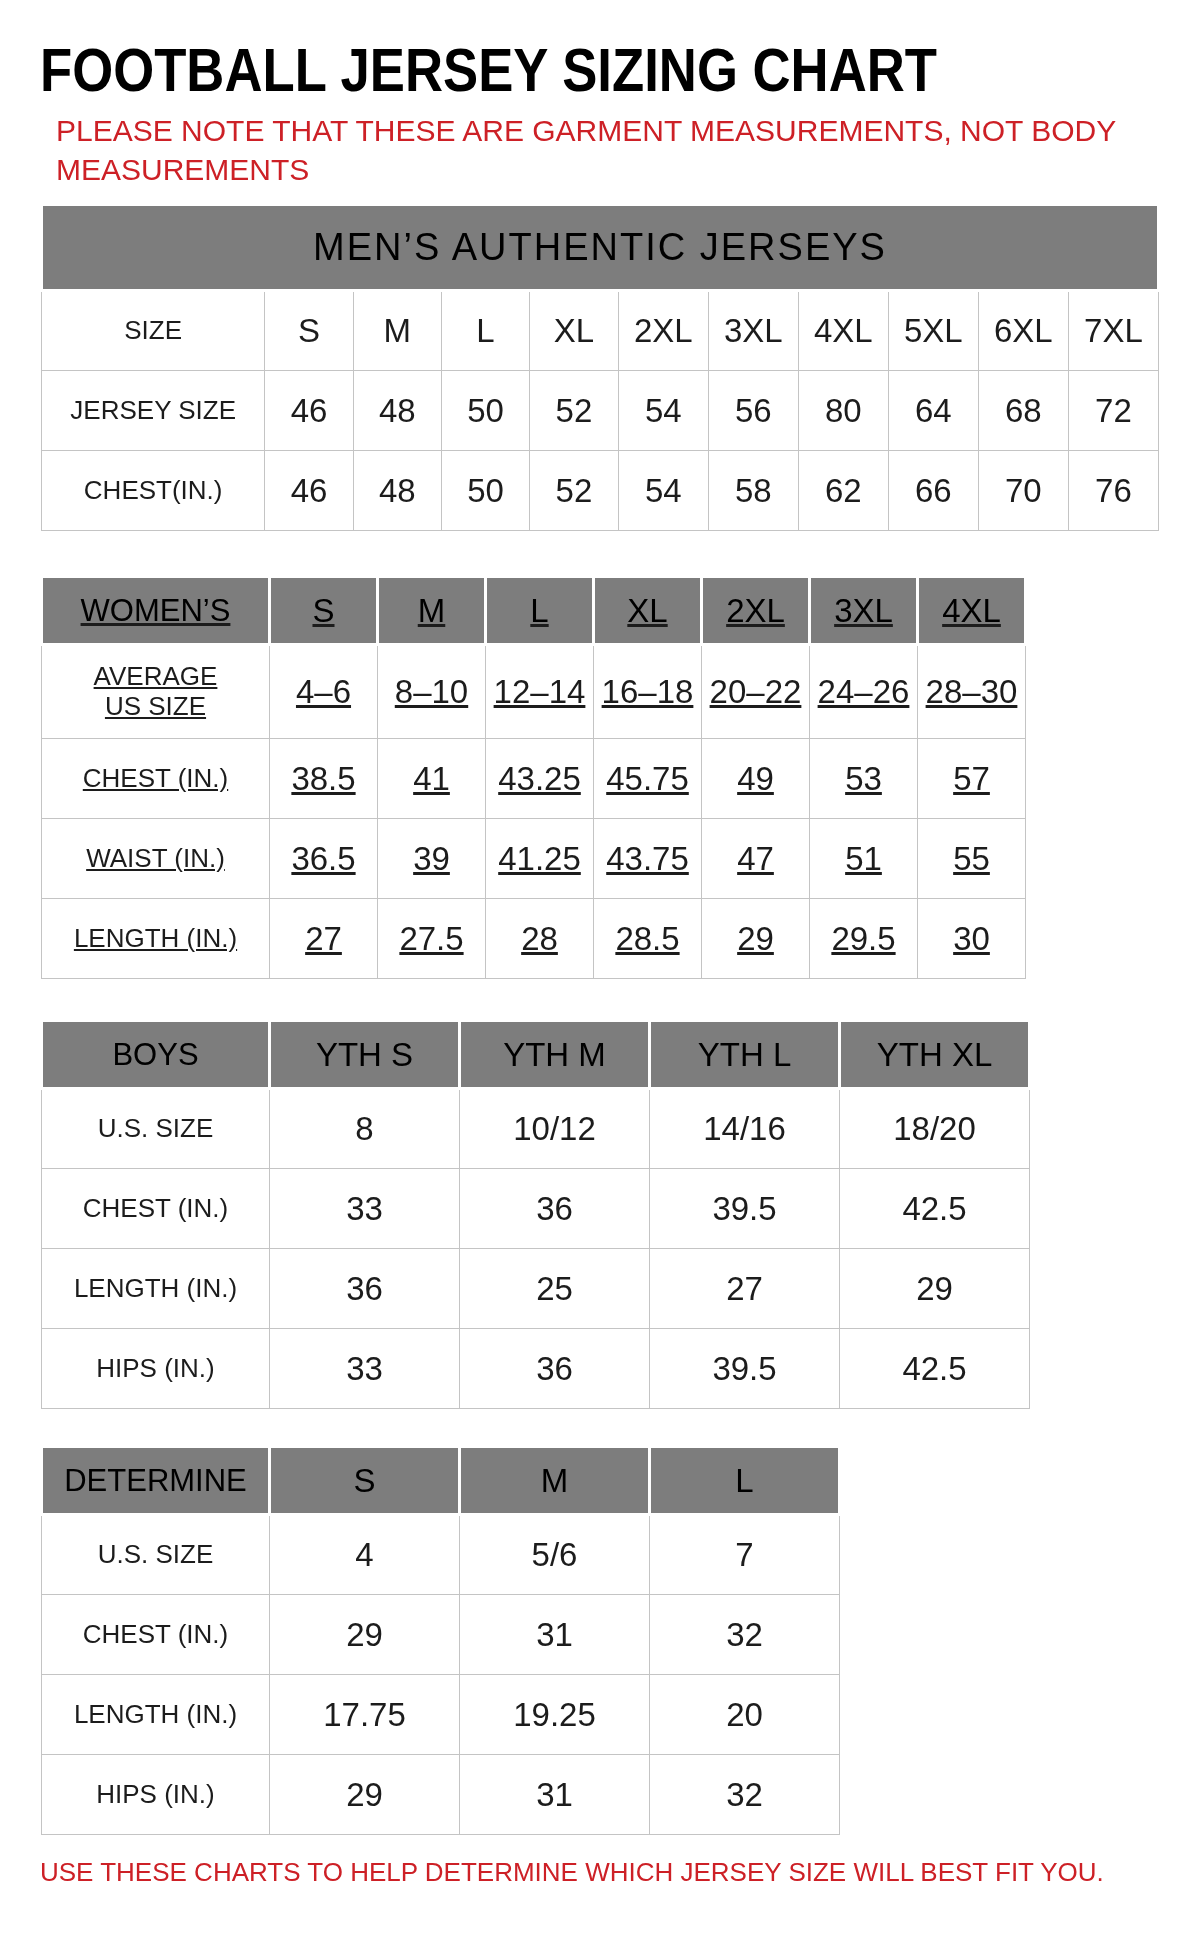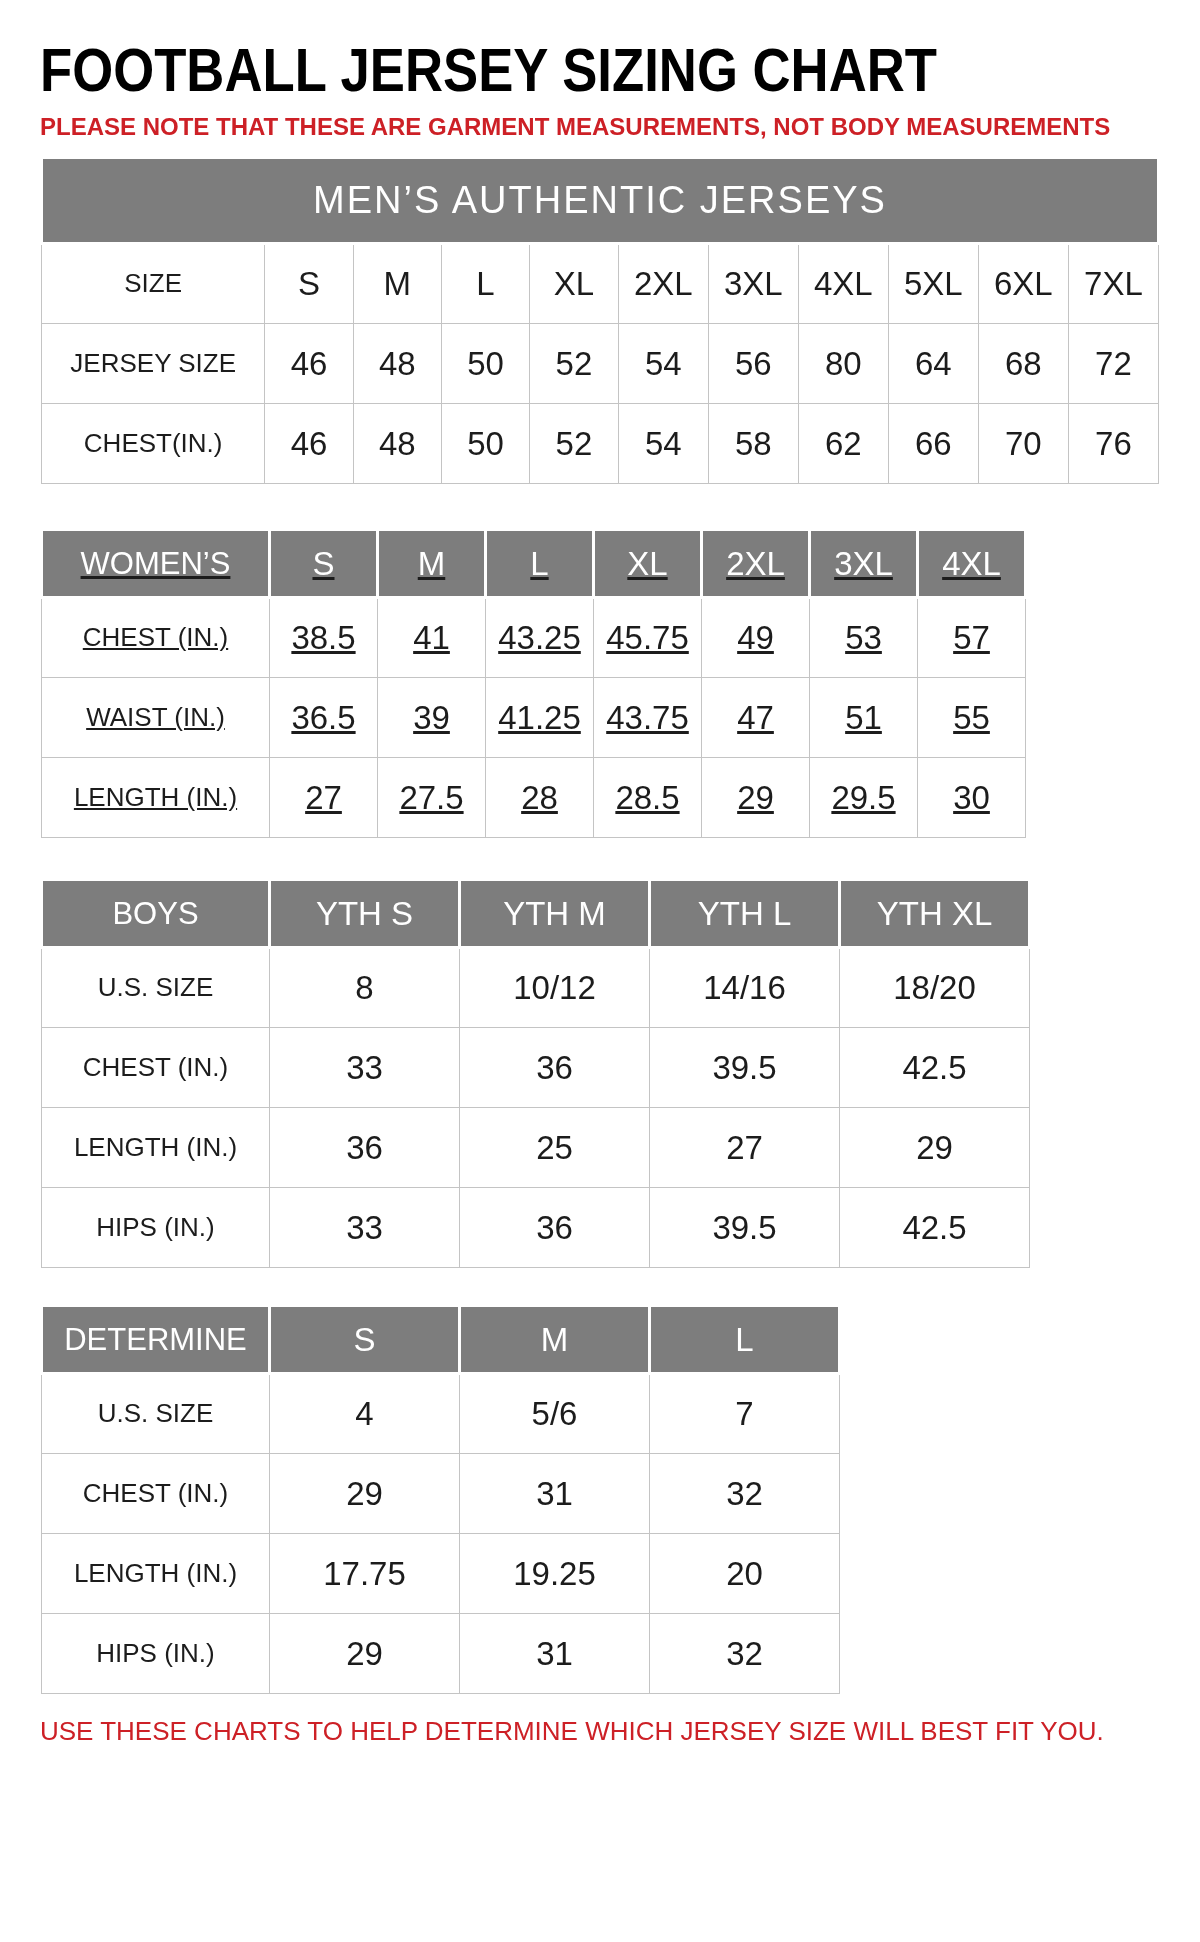--- a/index.html
+++ b/index.html
@@ -24,25 +24,25 @@
     transform-origin:left center;
     font-size:62px;
     font-weight:900;
     letter-spacing:0;
     white-space:nowrap;
     color:#000;
   }
 
   .note{
     color:var(--red);
-    font-size:24px;
+    font-size:30px;
     line-height:1.3;
     max-width:1120px;
-    margin:0 0 10px 0;
-    font-weight:700;
+    margin:0 0 10px 16px;
+    font-weight:400;
   }
 
   .table-wrap.mens{margin-top:14px;}
   .table-wrap.womens{margin-top:44px;text-decoration:underline;}
   .table-wrap.boys{margin-top:40px;}
   .table-wrap.preschool{margin-top:36px;}
 
   table.chart{
     border-collapse:collapse;
     table-layout:fixed;
@@ -55,21 +55,21 @@
   }
   .chart td{
     border:1px solid var(--line);
     height:80px;
     font-size:33px;
     background:#fff;
     color:#1c1c1c;
   }
   .chart th{
     background:var(--gray);
-    color:#ffffff;
+    color:#000000;
     border:3px solid #fff;
     font-weight:400;
   }
   .head-row th{height:68px;font-size:33px;}
   th.banner{
     height:86px;
     font-size:38px;
     letter-spacing:2px;
     font-weight:400;
   }
@@ -171,20 +171,31 @@
           <tr class="head-row">
             <th class="label-cell">WOMEN’S</th>
             <th>S</th>
             <th>M</th>
             <th>L</th>
             <th>XL</th>
             <th>2XL</th>
             <th>3XL</th>
             <th>4XL</th>
           </tr>
+          <tr class="tall">
+            <td class="label-cell">AVERAGE
+US SIZE</td>
+            <td>4–6</td>
+            <td>8–10</td>
+            <td>12–14</td>
+            <td>16–18</td>
+            <td>20–22</td>
+            <td>24–26</td>
+            <td>28–30</td>
+          </tr>
           <tr>
             <td class="label-cell">CHEST (IN.)</td>
             <td>38.5</td>
             <td>41</td>
             <td>43.25</td>
             <td>45.75</td>
             <td>49</td>
             <td>53</td>
             <td>57</td>
           </tr>

